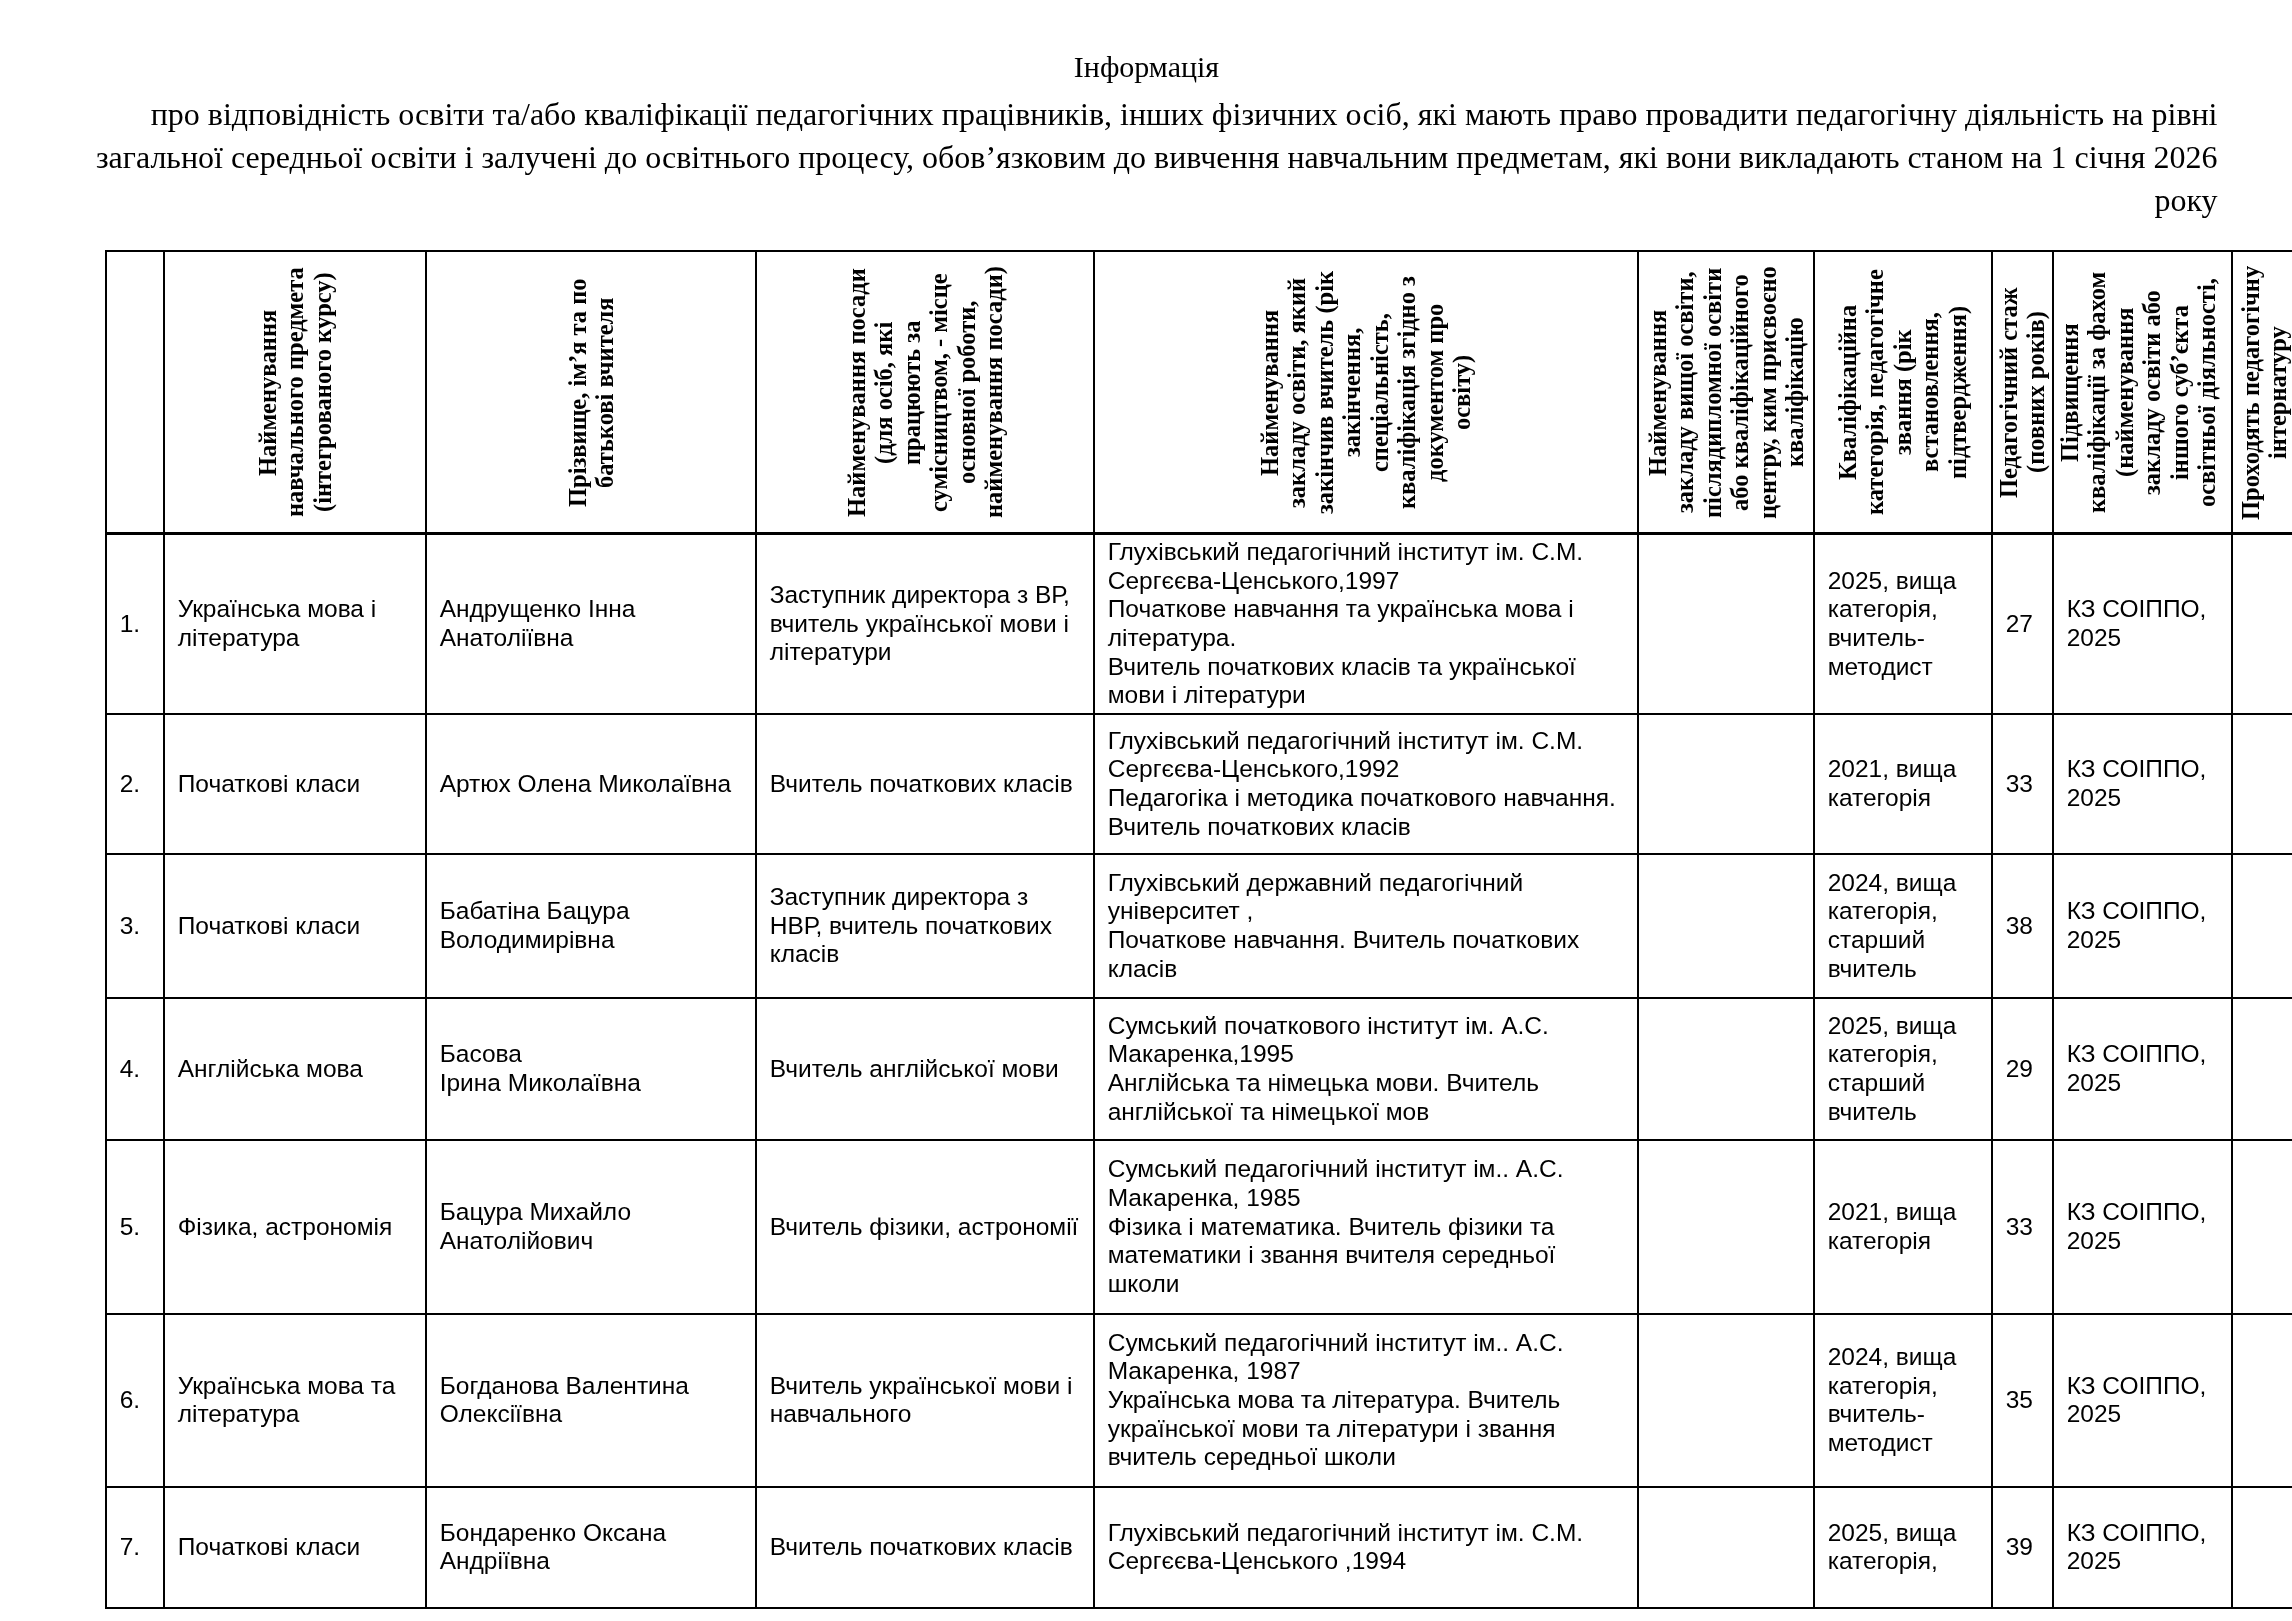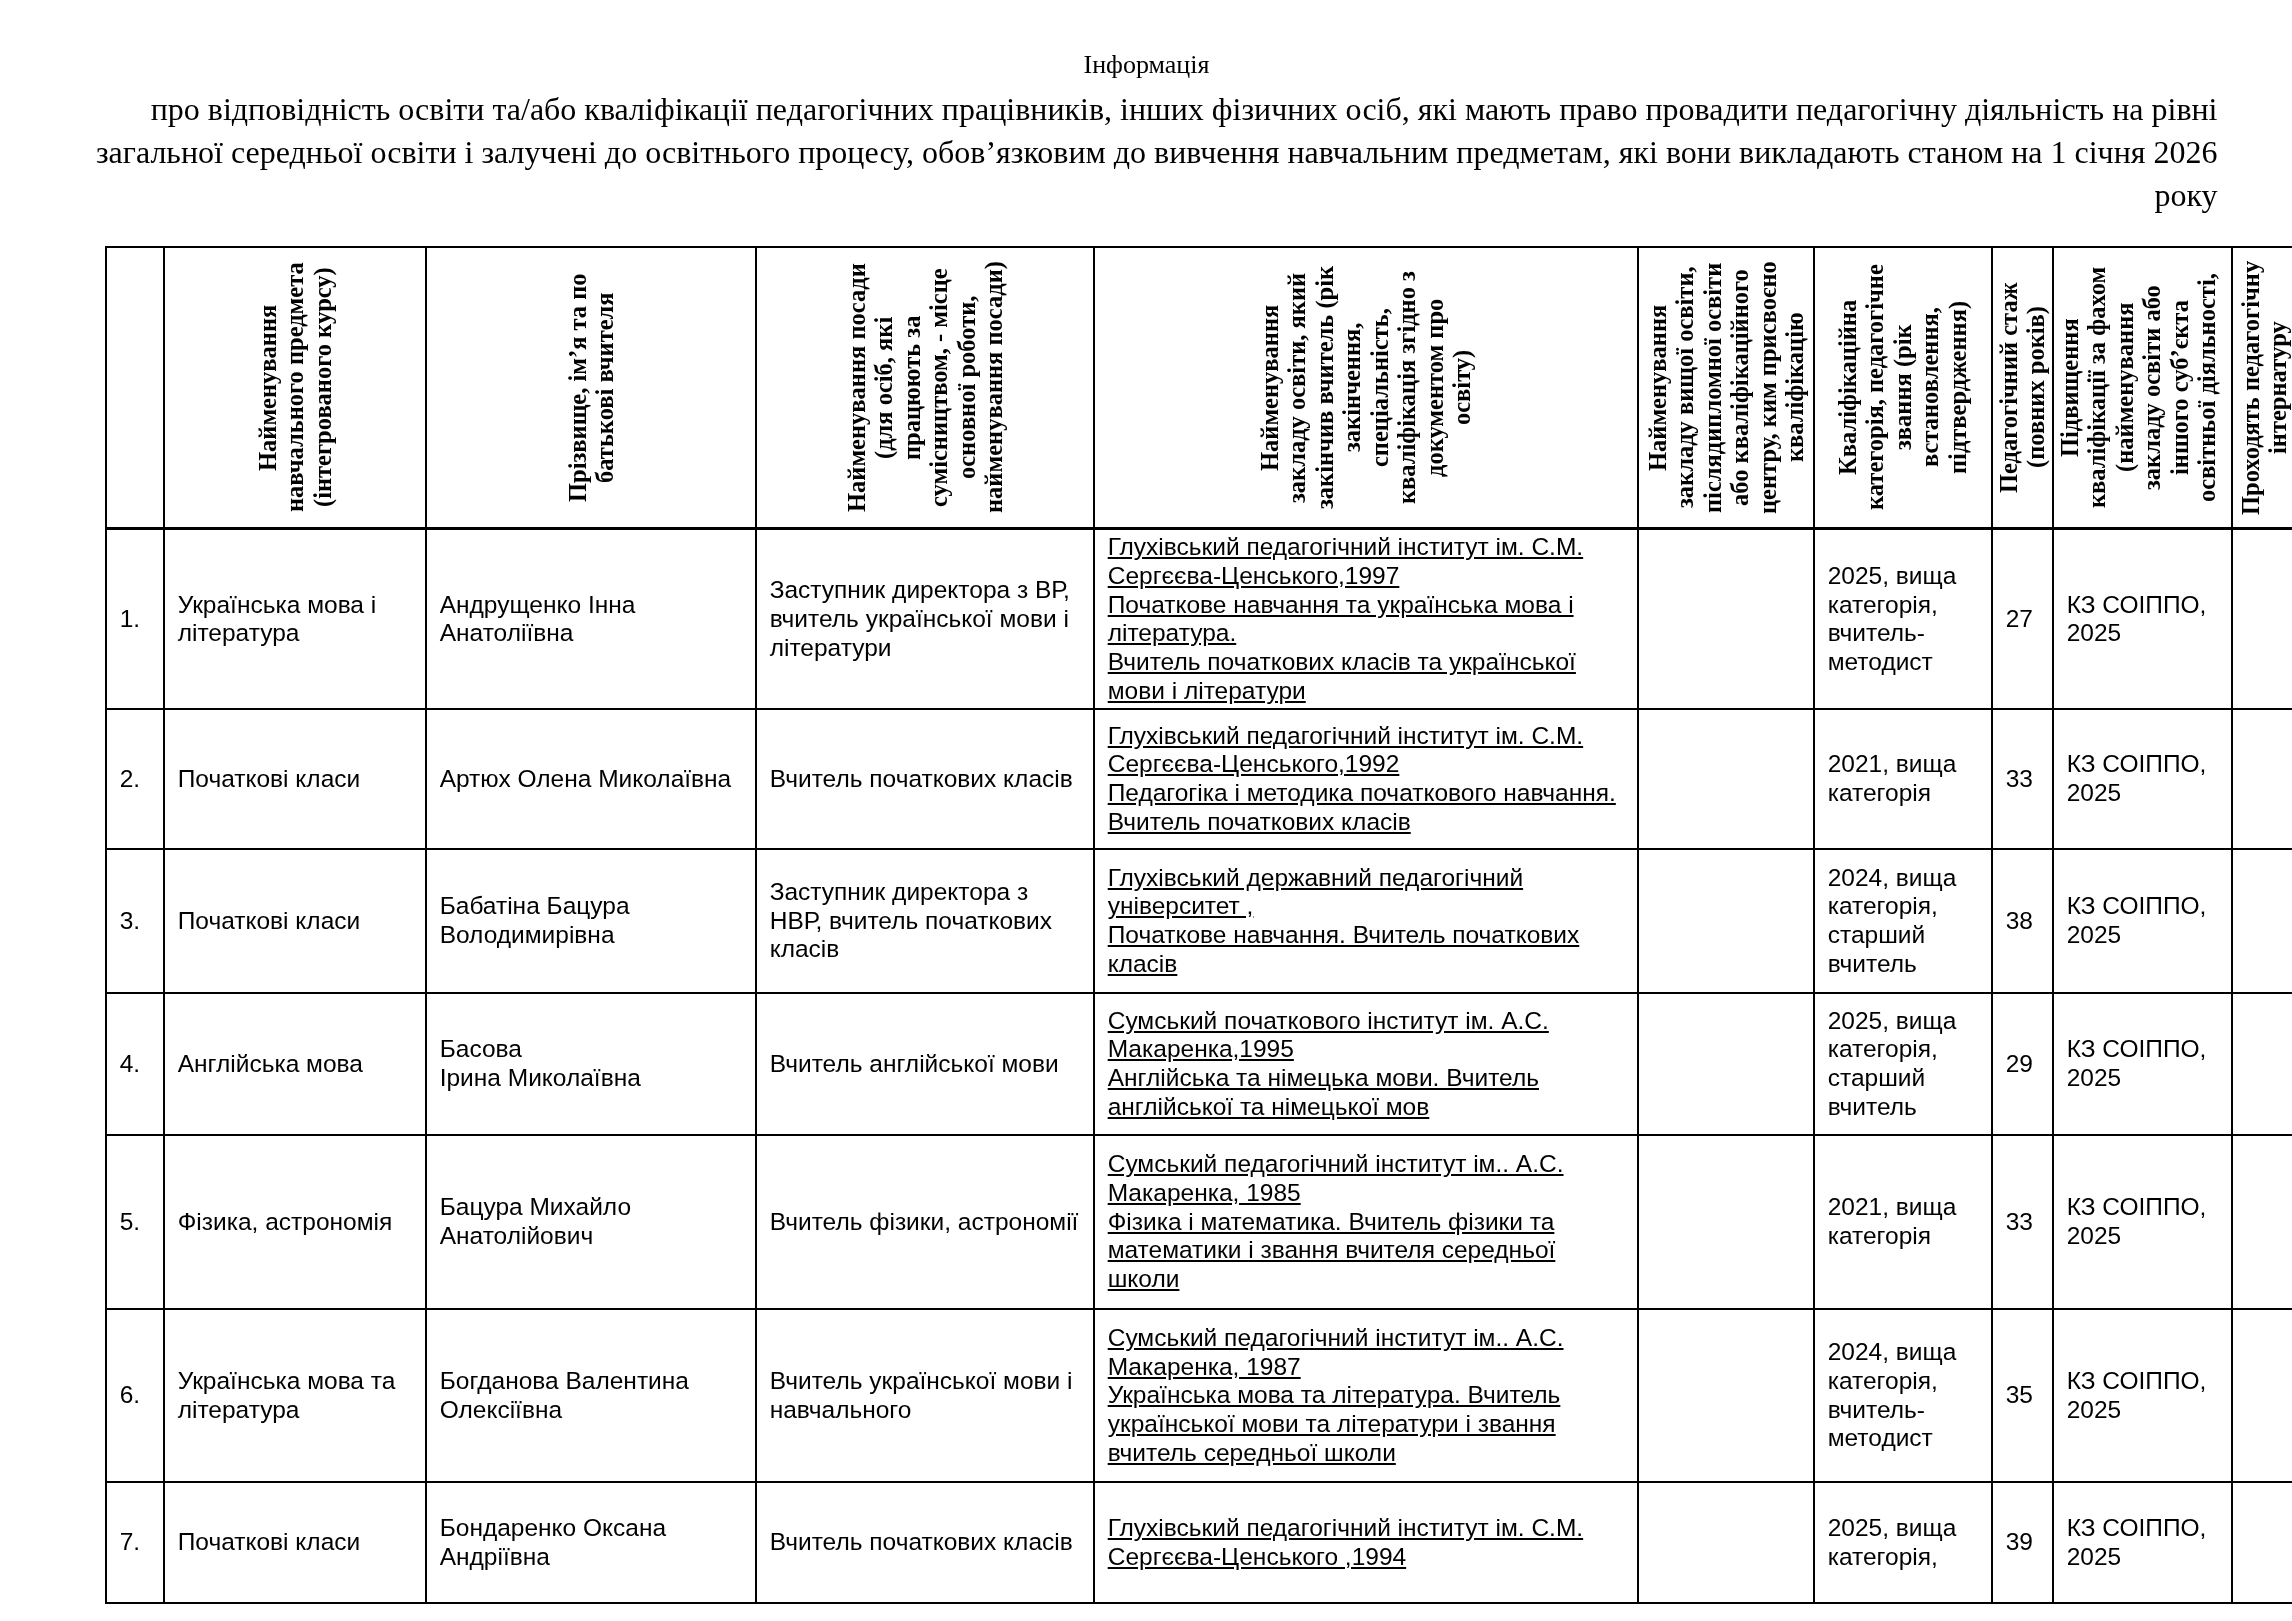--- a/index.html
+++ b/index.html
@@ -9,21 +9,21 @@
     background:#ffffff;
     color:#000;
     font-family:"Liberation Sans", sans-serif;
     overflow:hidden;
     margin:0 auto;
   }
   .doc-title {
     margin-top:49px;
     text-align:center;
     font-family:"Liberation Serif", serif;
-    font-size:26px;
+    font-size:30px;
     line-height:1.2;
   }
   .doc-subtitle {
     margin:7.8px auto 0;
     width:2142px;
     text-align:right;
     font-family:"Liberation Serif", serif;
     font-size:32px;
     line-height:1.34;
   }
@@ -57,21 +57,21 @@
   table.teachers td {
     font-size:24.5px;
     line-height:1.17;
     padding:2.9px 9.8px 2.9px 12.7px;
     vertical-align:middle;
     white-space:pre-line;
     overflow:hidden;
     word-wrap:break-word;
   }
   td.col-num        { padding-left:6.9px; padding-right:2px; }
-  td.col-education  { vertical-align:top; padding-top:2px;text-decoration:underline; }
+  td.col-education  { vertical-align:top; padding-top:2px; }
   td.col-experience { padding-left:4.9px; padding-right:2px; }
   
   .col-num        { width:52px;  }
   .col-subject    { width:256px; }
   .col-teacher    { width:324px; }
   .col-position   { width:332px; }
   .col-education  { width:538px; }
   .col-qual_center{ width:170px; }
   .col-category   { width:172px; }
   .col-experience { width:55px;  }

